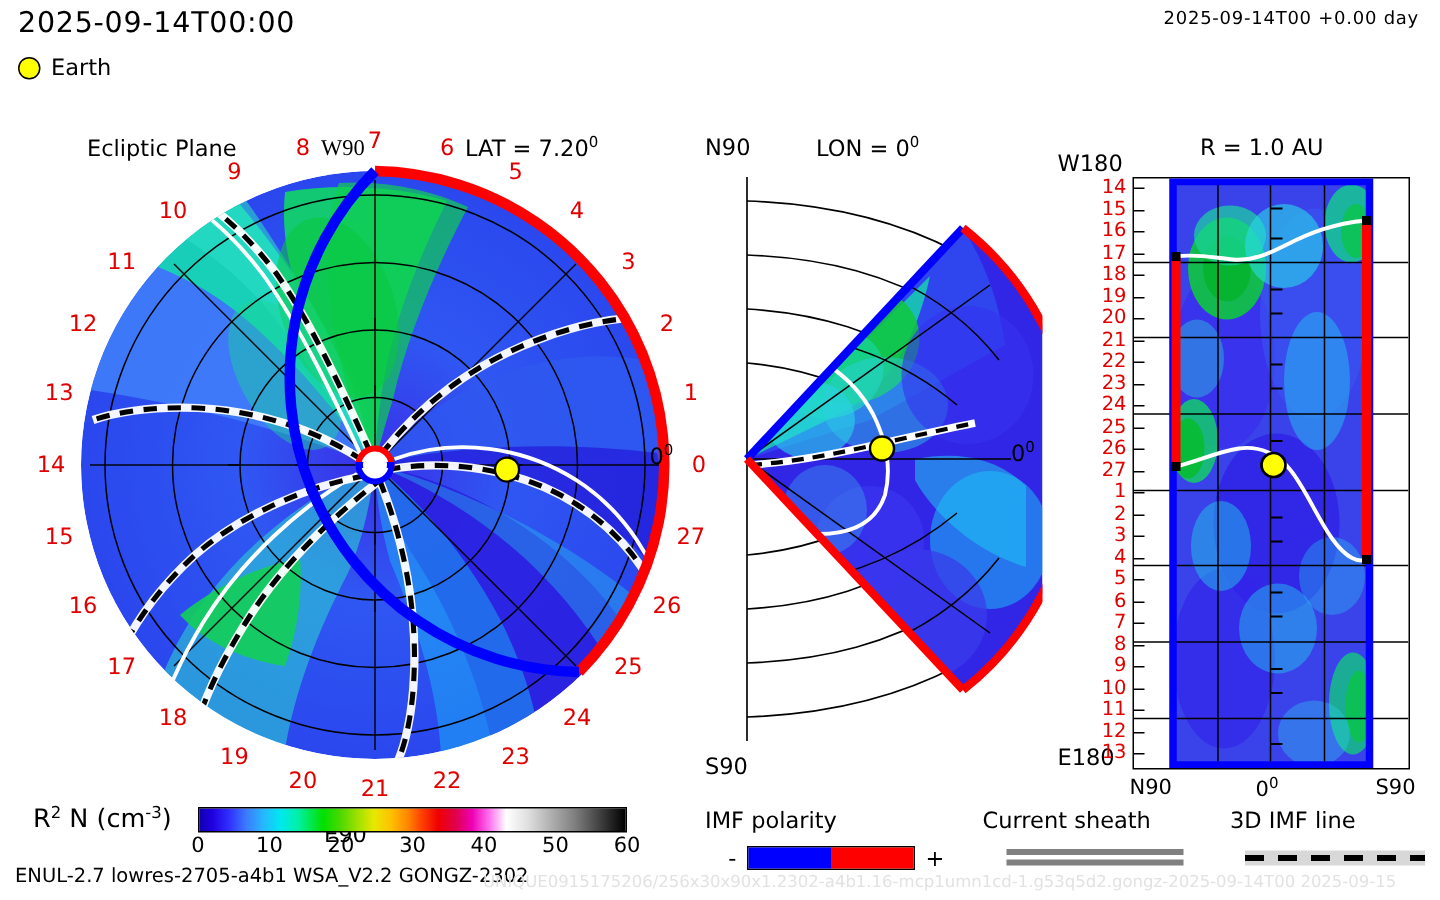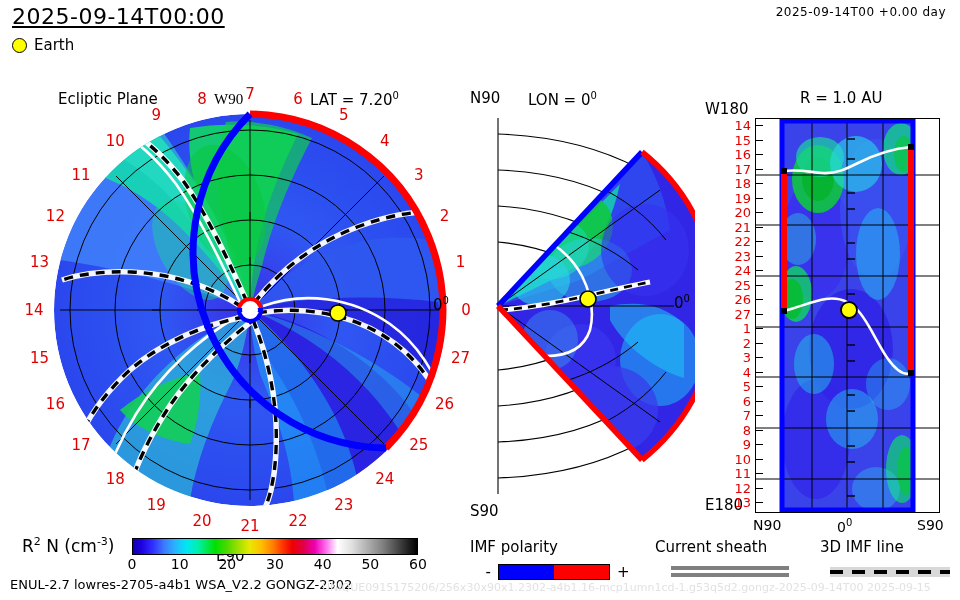--- a/index.html
+++ b/index.html
@@ -3,21 +3,21 @@
 <meta charset="utf-8">
 <style>
   html,body{margin:0;padding:0;background:#fff;}
   body{width:960px;height:600px;position:relative;overflow:hidden;
        font-family:"DejaVu Sans",sans-serif;color:#000;}
   .abs{position:absolute;}
   .txt{white-space:nowrap;line-height:1;}
   .gray-wm{color:#e2e2e2;text-align:right;}
 
   
-  #title-left{left:12px;top:6px;font-size:22px;letter-spacing:.5px;text-decoration:underline;}
+  #title-left{left:12px;top:6px;font-size:19px;letter-spacing:.5px;}
   #title-right{right:14px;top:6px;font-size:12px;letter-spacing:.5px;}
   #earth-legend{left:12px;top:38px;display:flex;align-items:center;gap:7px;font-size:15px;}
   #earth-legend .dot{width:13px;height:13px;border-radius:50%;background:#ffff00;border:1.5px solid #000;}
 
   
   .paneltitle{font-size:15px;}
 
   
   #ecl-wrap{left:20px;top:100px;width:420px;height:420px;}
   #ecl-disc{left:30px;top:10px;width:400px;height:400px;}
@@ -226,21 +226,21 @@
     </svg>
   </div>
 
   <div class="abs txt" style="left:413px;top:196px;font-size:15px;">
     <span>0</span><sup style="font-size:10px">0</sup>
   </div>
 </div>
 
 <div class="abs" id="mer-wrap">
   <div class="abs txt paneltitle" style="left:10px;top:-9px;">N90</div>
-  <div class="abs txt paneltitle" style="left:68px;top:-9px;">
+  <div class="abs txt paneltitle" style="left:84px;top:-9px;">
     <span>LON = 0</span><sup style="font-size:10px">0</sup>
   </div>
   <div class="abs txt paneltitle" style="left:10px;top:404px;">S90</div>
 
   <svg class="abs" style="left:0;top:10px;" width="235" height="392" viewBox="0 0 235 392">
     <defs>
       <clipPath id="wedge">
         <path d="M38,196 L182,42 A196,196 0 0,1 182,350 Z"></path>
       </clipPath>
       <clipPath id="wedge2">

